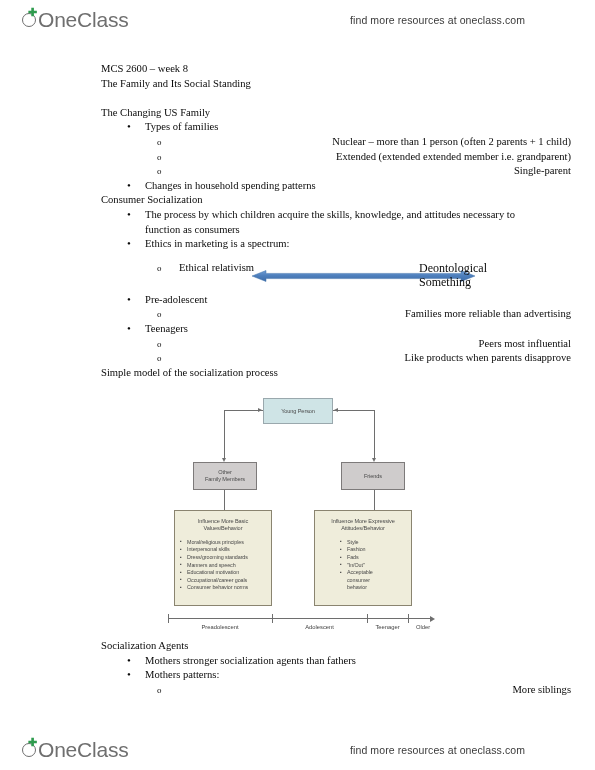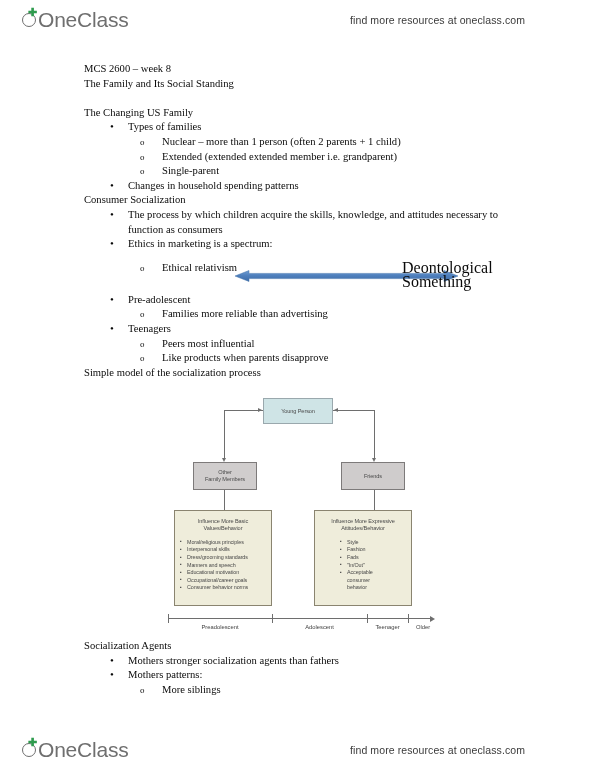--- a/index.html
+++ b/index.html
@@ -74,21 +74,21 @@
     left: 350px;
     font-family: "Liberation Sans", sans-serif;
     font-size: 10.5px;
     color: #3a3a3a;
     letter-spacing: 0.1px;
   }
 
   
   .note {
     position: absolute;
-    left: 84px;
+    left: 101px;
     top: 62px;
     width: 470px;
     font-size: 10.6px;
     line-height: 14.6px;
     color: #0a0a0a;
   }
   .line { white-space: nowrap; }
   .lvl0 { margin-left: 0px; }
   .lvl1 {
     margin-left: 26px;
@@ -101,20 +101,21 @@
     position: absolute;
     left: 0px;
     top: -1px;
     font-size: 11px;
   }
   .lvl2 {
     margin-left: 56px;
     padding-left: 22px;
     position: relative;
     white-space: normal;
+    text-align: right;
   }
   .lvl2::before {
     content: "o";
     position: absolute;
     left: 0px;
     top: 0px;
     font-size: 9px;
   }
   .wrapok { white-space: normal; }
 
@@ -145,21 +146,21 @@
     position: absolute;
     left: 151px;
     top: 9px;
     width: 223px;
     height: 12px;
   }
   .spectrum-right {
     position: absolute;
     left: 318px;
     top: 0px;
-    font-size: 16px;
+    font-size: 12px;
     line-height: 14.6px;
     font-family: Liberation Serif, serif;
   }
 
   
   .diagram {
     position: absolute;
     left: 168px;
     top: 398px;
     width: 270px;

